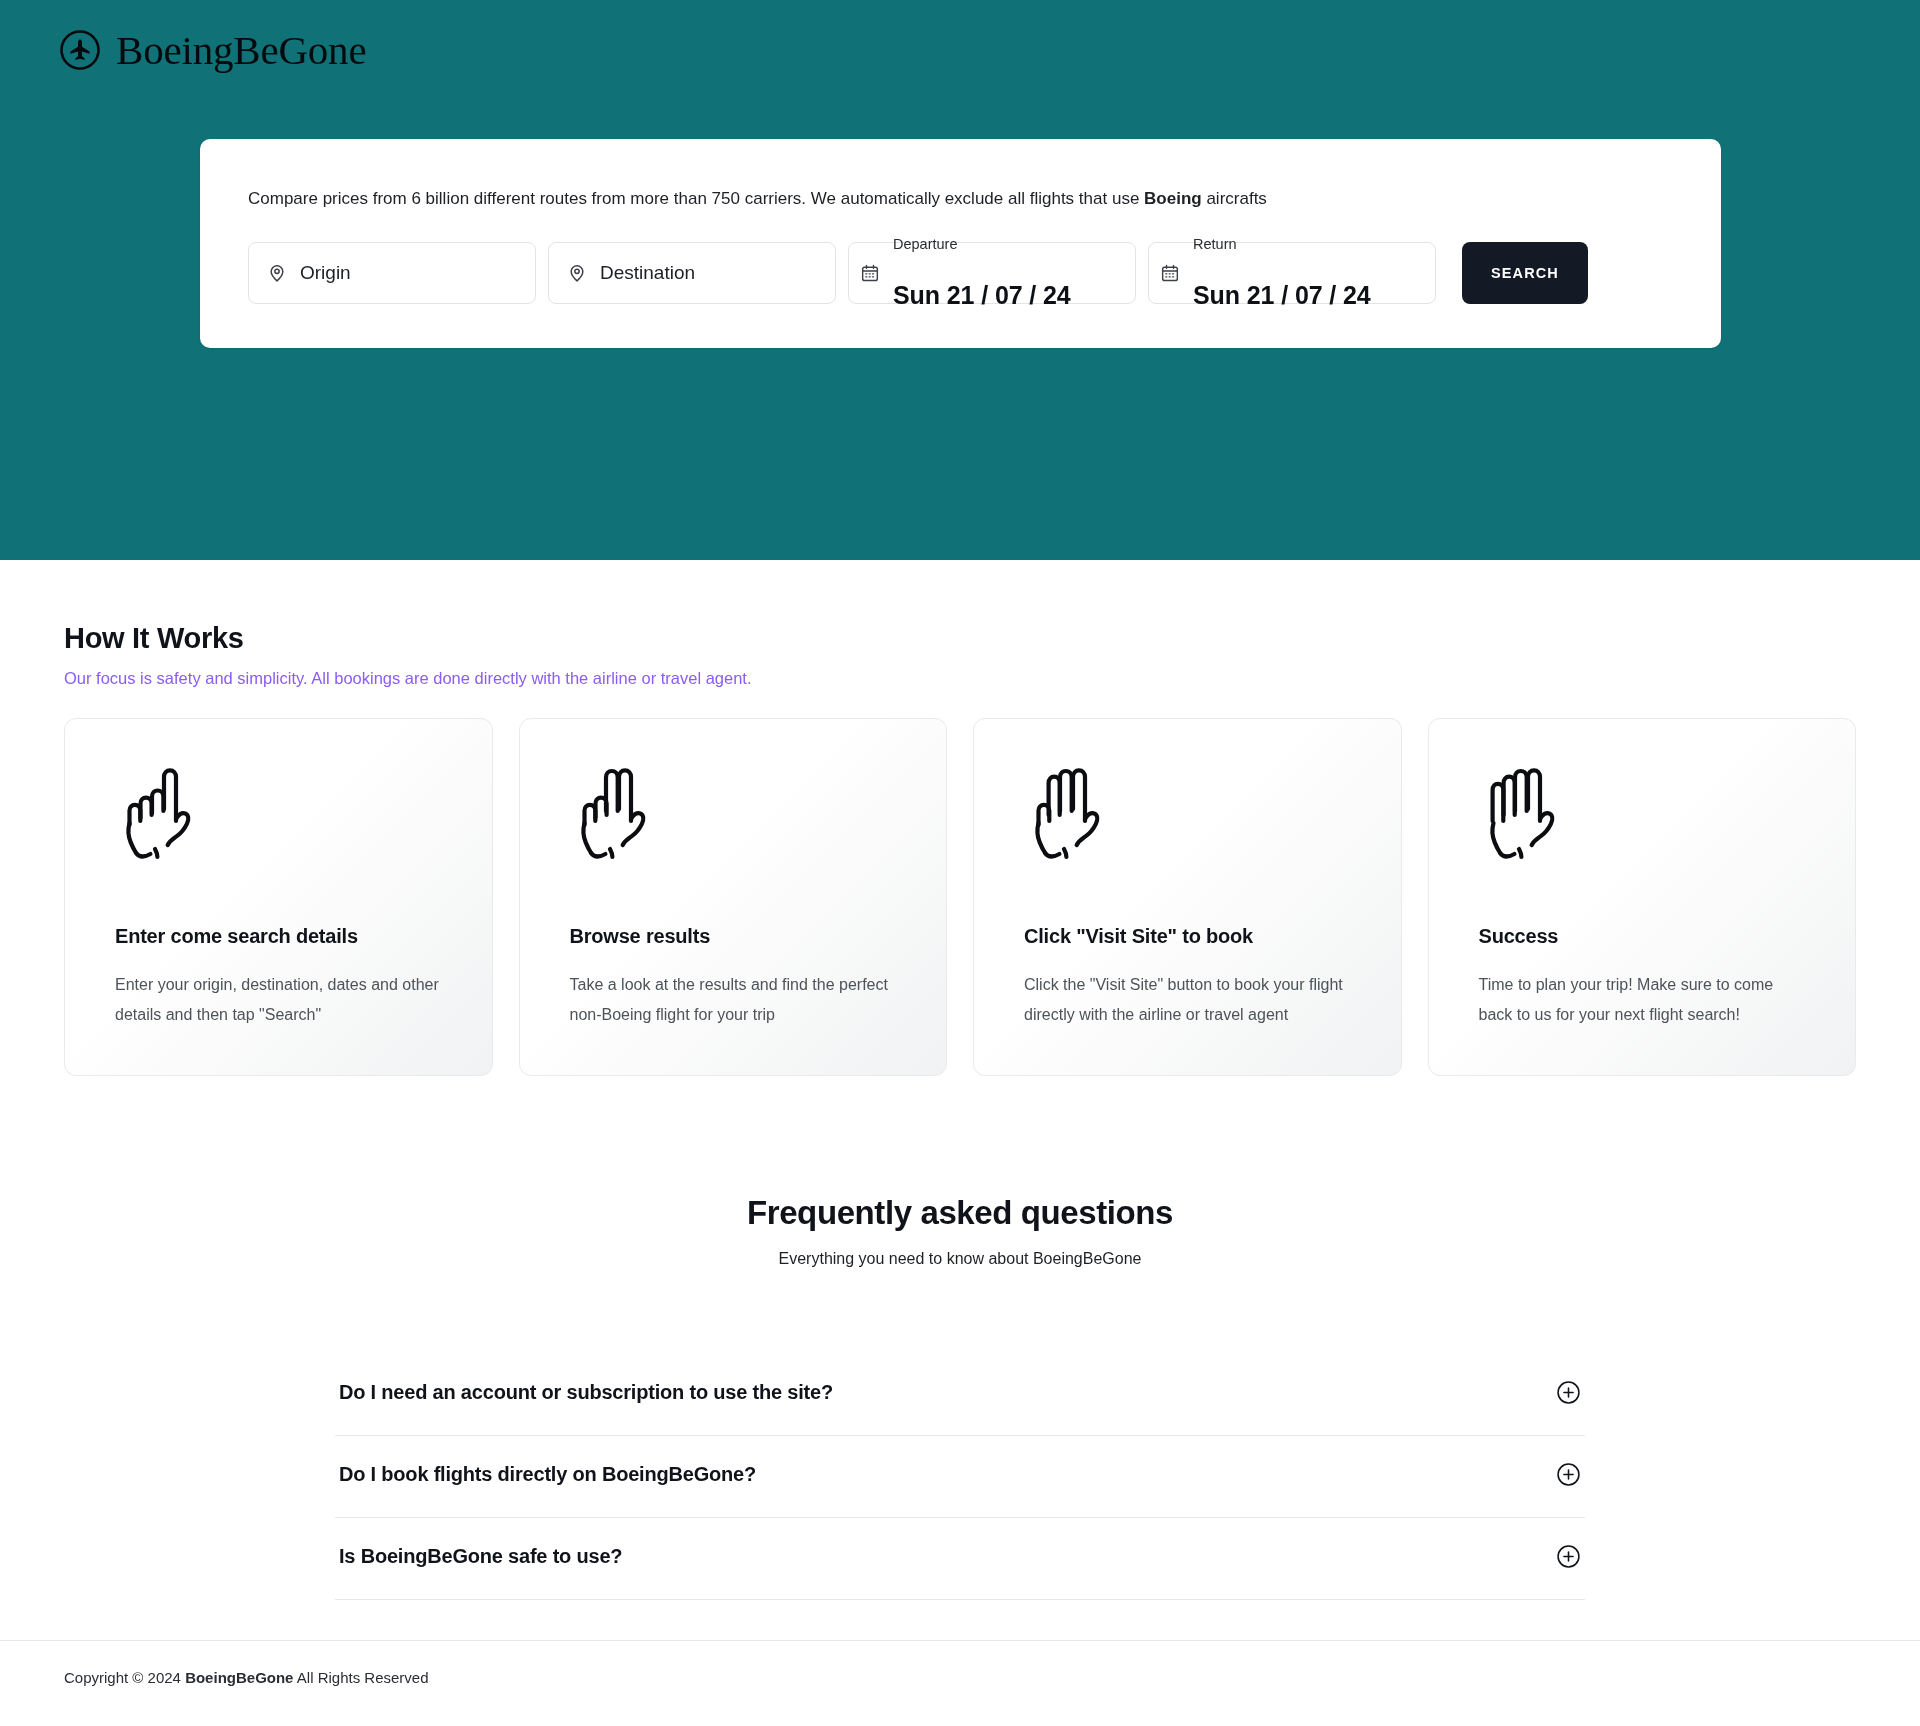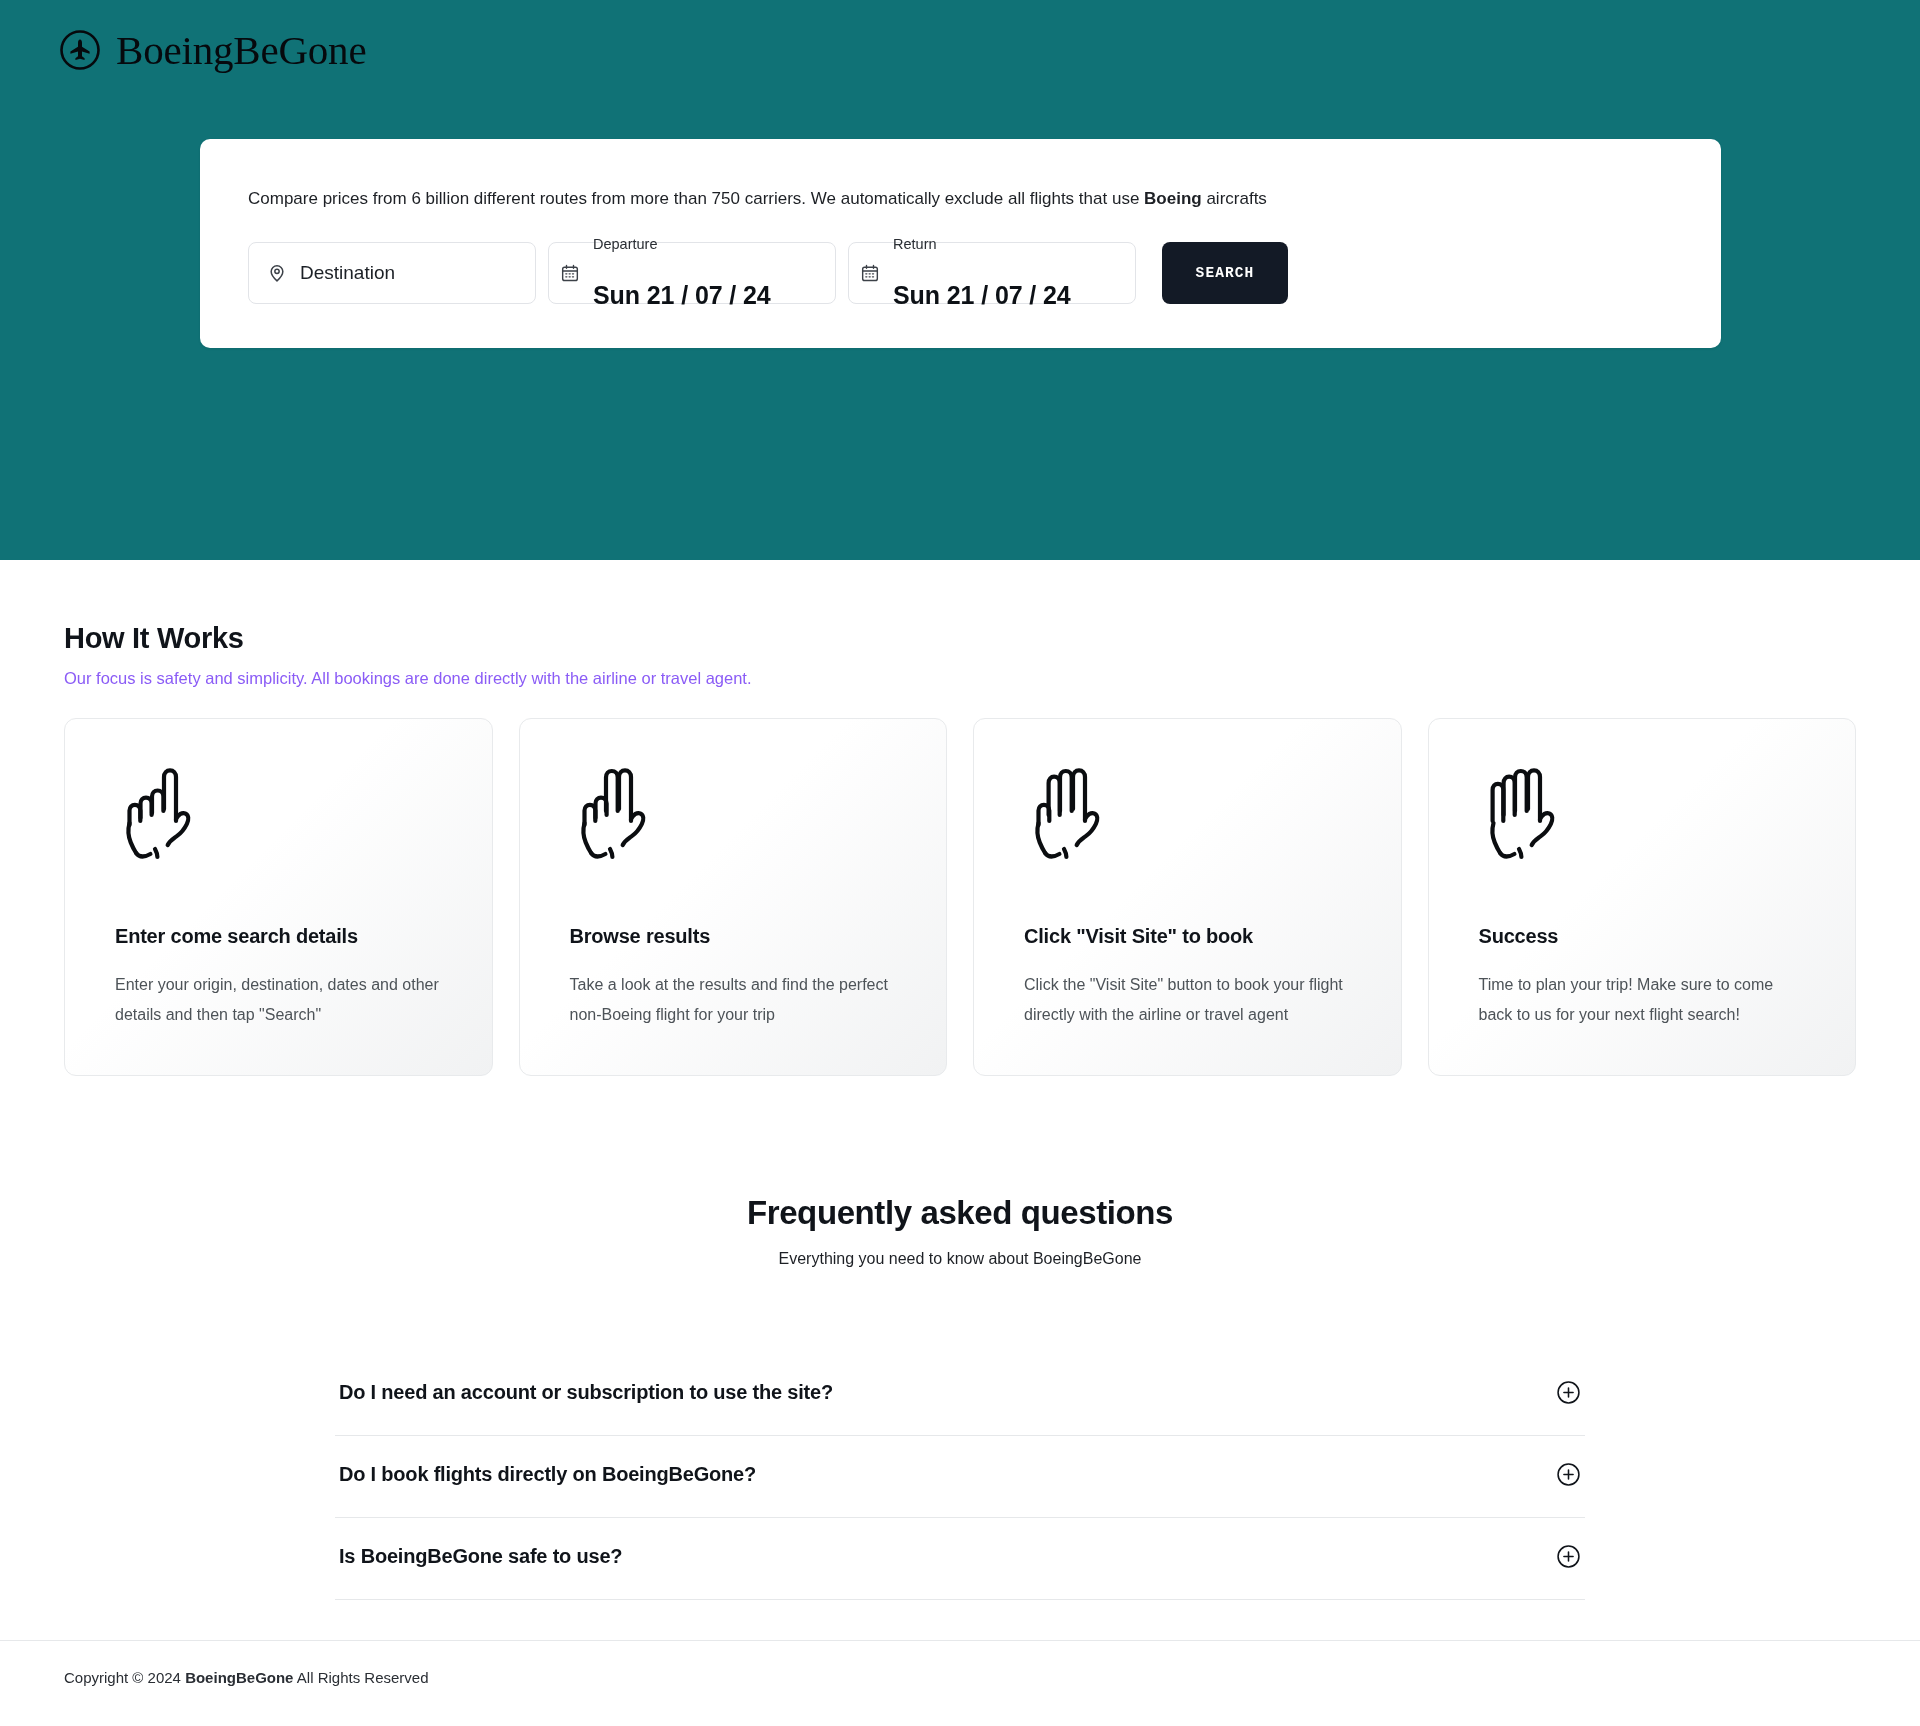--- a/index.html
+++ b/index.html
@@ -84,21 +84,21 @@
   .search-btn {
     width: 126px;
     height: 62px;
     background: #131a26;
     color: #ffffff;
     border: none;
     border-radius: 8px;
     font-size: 14.5px;
     font-weight: 600;
     letter-spacing: 1.1px;
-    font-family: Liberation Mono, monospace;
+    font-family: Liberation Sans, sans-serif;
     cursor: pointer;
     margin-left: 14px;
   }
 
   
   .section-how {
     padding: 62px 64px 0 64px;
   }
   .how-title {
     font-size: 29px;
@@ -198,20 +198,29 @@
     </span>
     <span class="brand-name">BoeingBeGone</span>
   </a>
 
   <div class="search-card">
 
     <p class="hero-sub"><span>Compare prices from 6 billion different routes from more than 750 carriers. We automatically exclude all flights that use </span><b>Boeing</b><span> aircrafts</span></p>
 
     <div class="search-row">
 
+      <div class="field loc">
+        <span>
+          <svg class="field-icon" width="20" height="20" viewBox="0 0 24 24" fill="none" stroke="currentColor" stroke-width="1.8" stroke-linecap="round" stroke-linejoin="round">
+            <path d="M12 21.5s7-6.2 7-11.2A7 7 0 0 0 5 10.3c0 5 7 11.2 7 11.2z"></path>
+            <circle cx="12" cy="10" r="2.6"></circle>
+          </svg>
+        </span>
+        <span class="field-placeholder">Origin</span>
+      </div>
 
       <div class="field loc">
         <span>
           <svg class="field-icon" width="20" height="20" viewBox="0 0 24 24" fill="none" stroke="currentColor" stroke-width="1.8" stroke-linecap="round" stroke-linejoin="round">
             <path d="M12 21.5s7-6.2 7-11.2A7 7 0 0 0 5 10.3c0 5 7 11.2 7 11.2z"></path>
             <circle cx="12" cy="10" r="2.6"></circle>
           </svg>
         </span>
         <span class="field-placeholder">Destination</span>
       </div>

